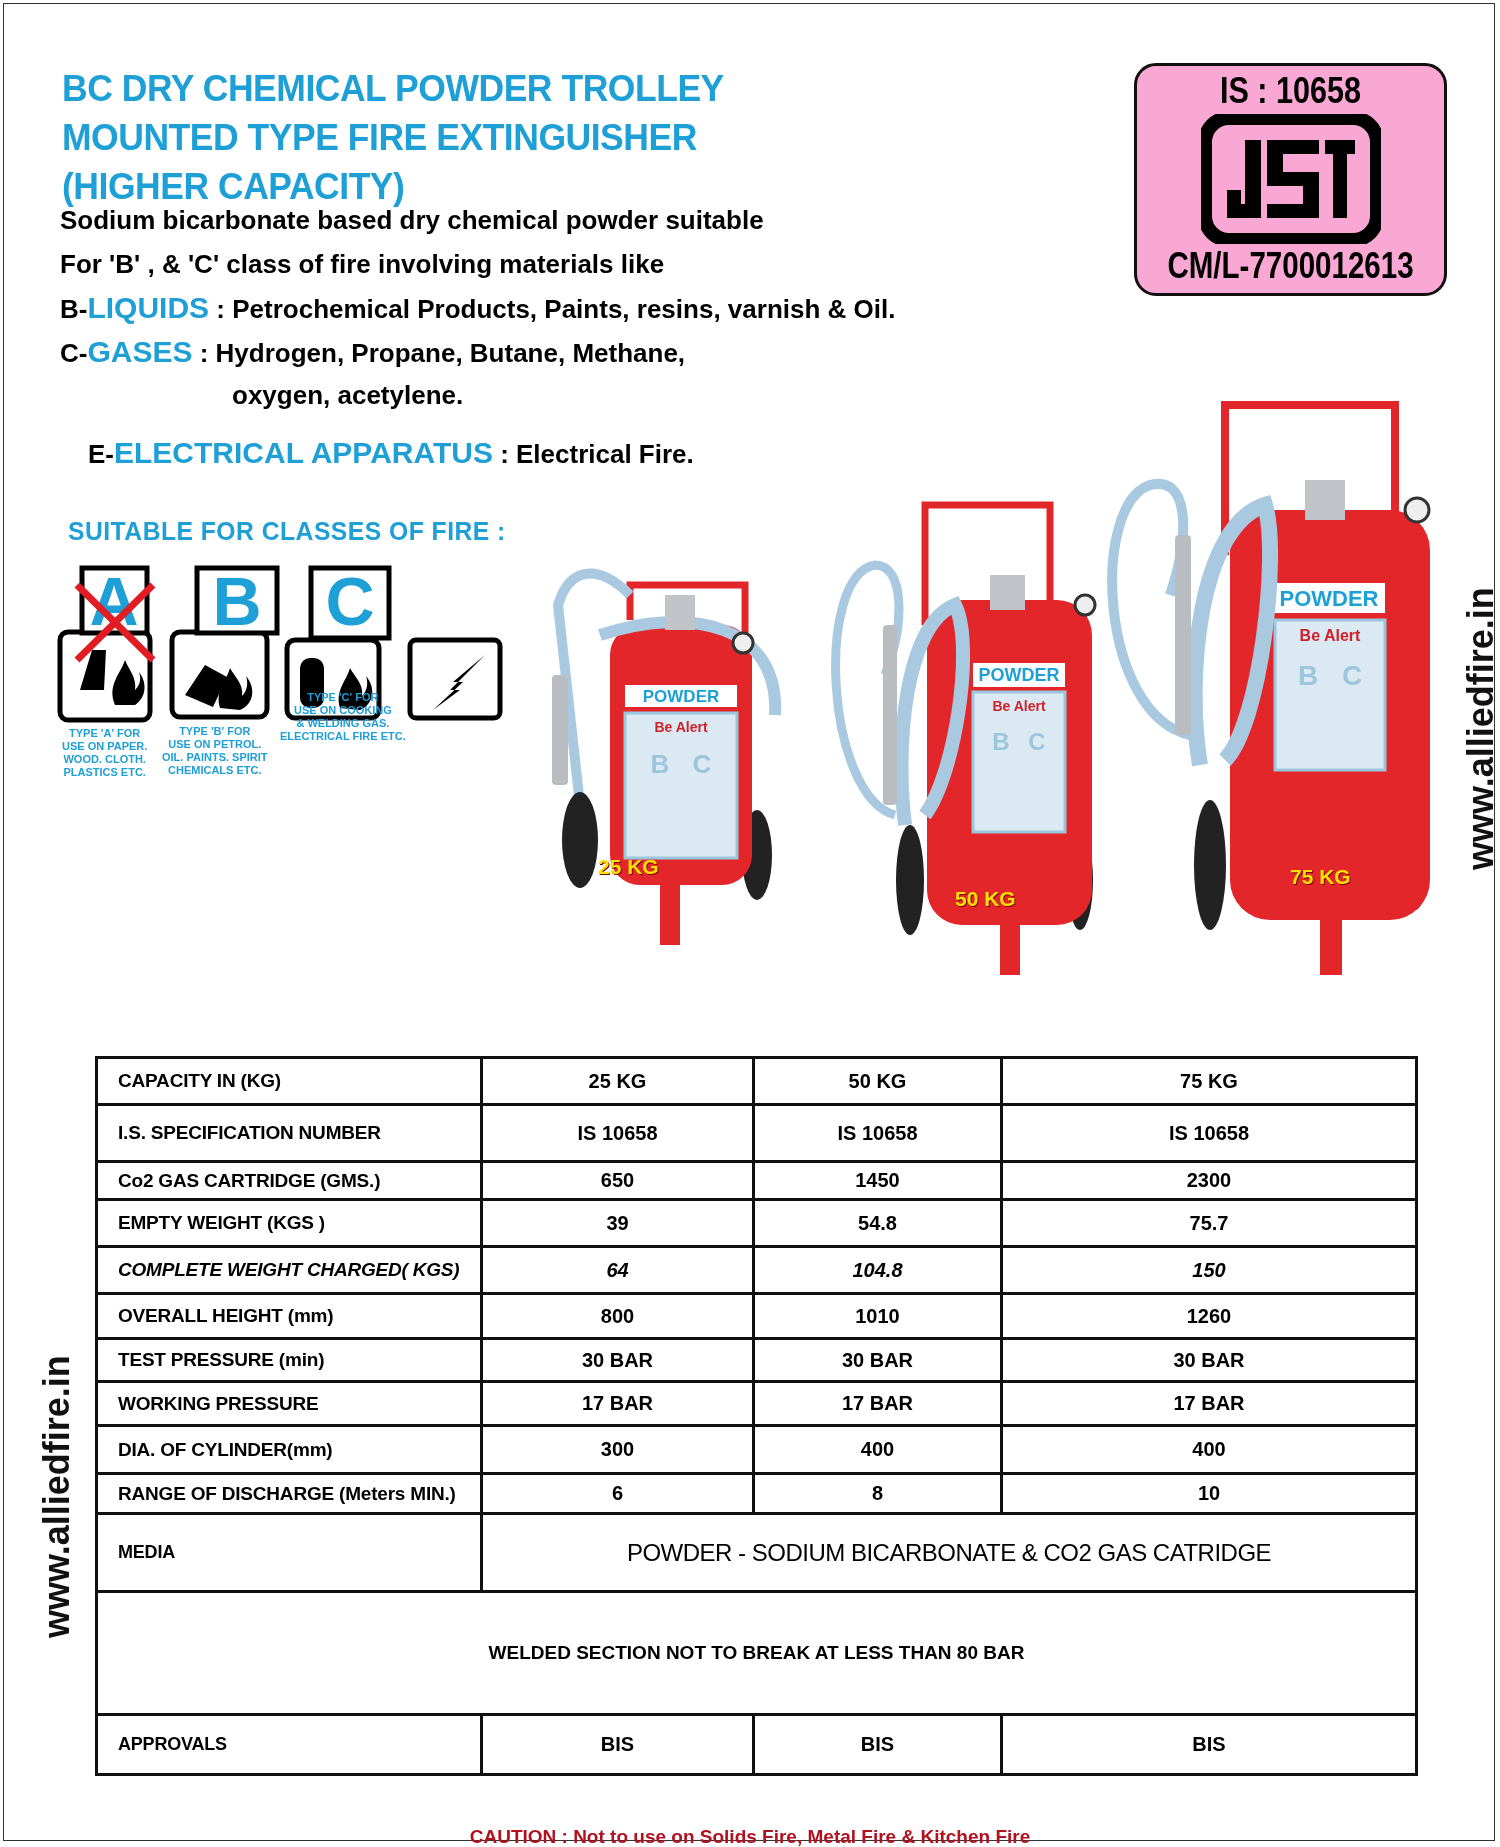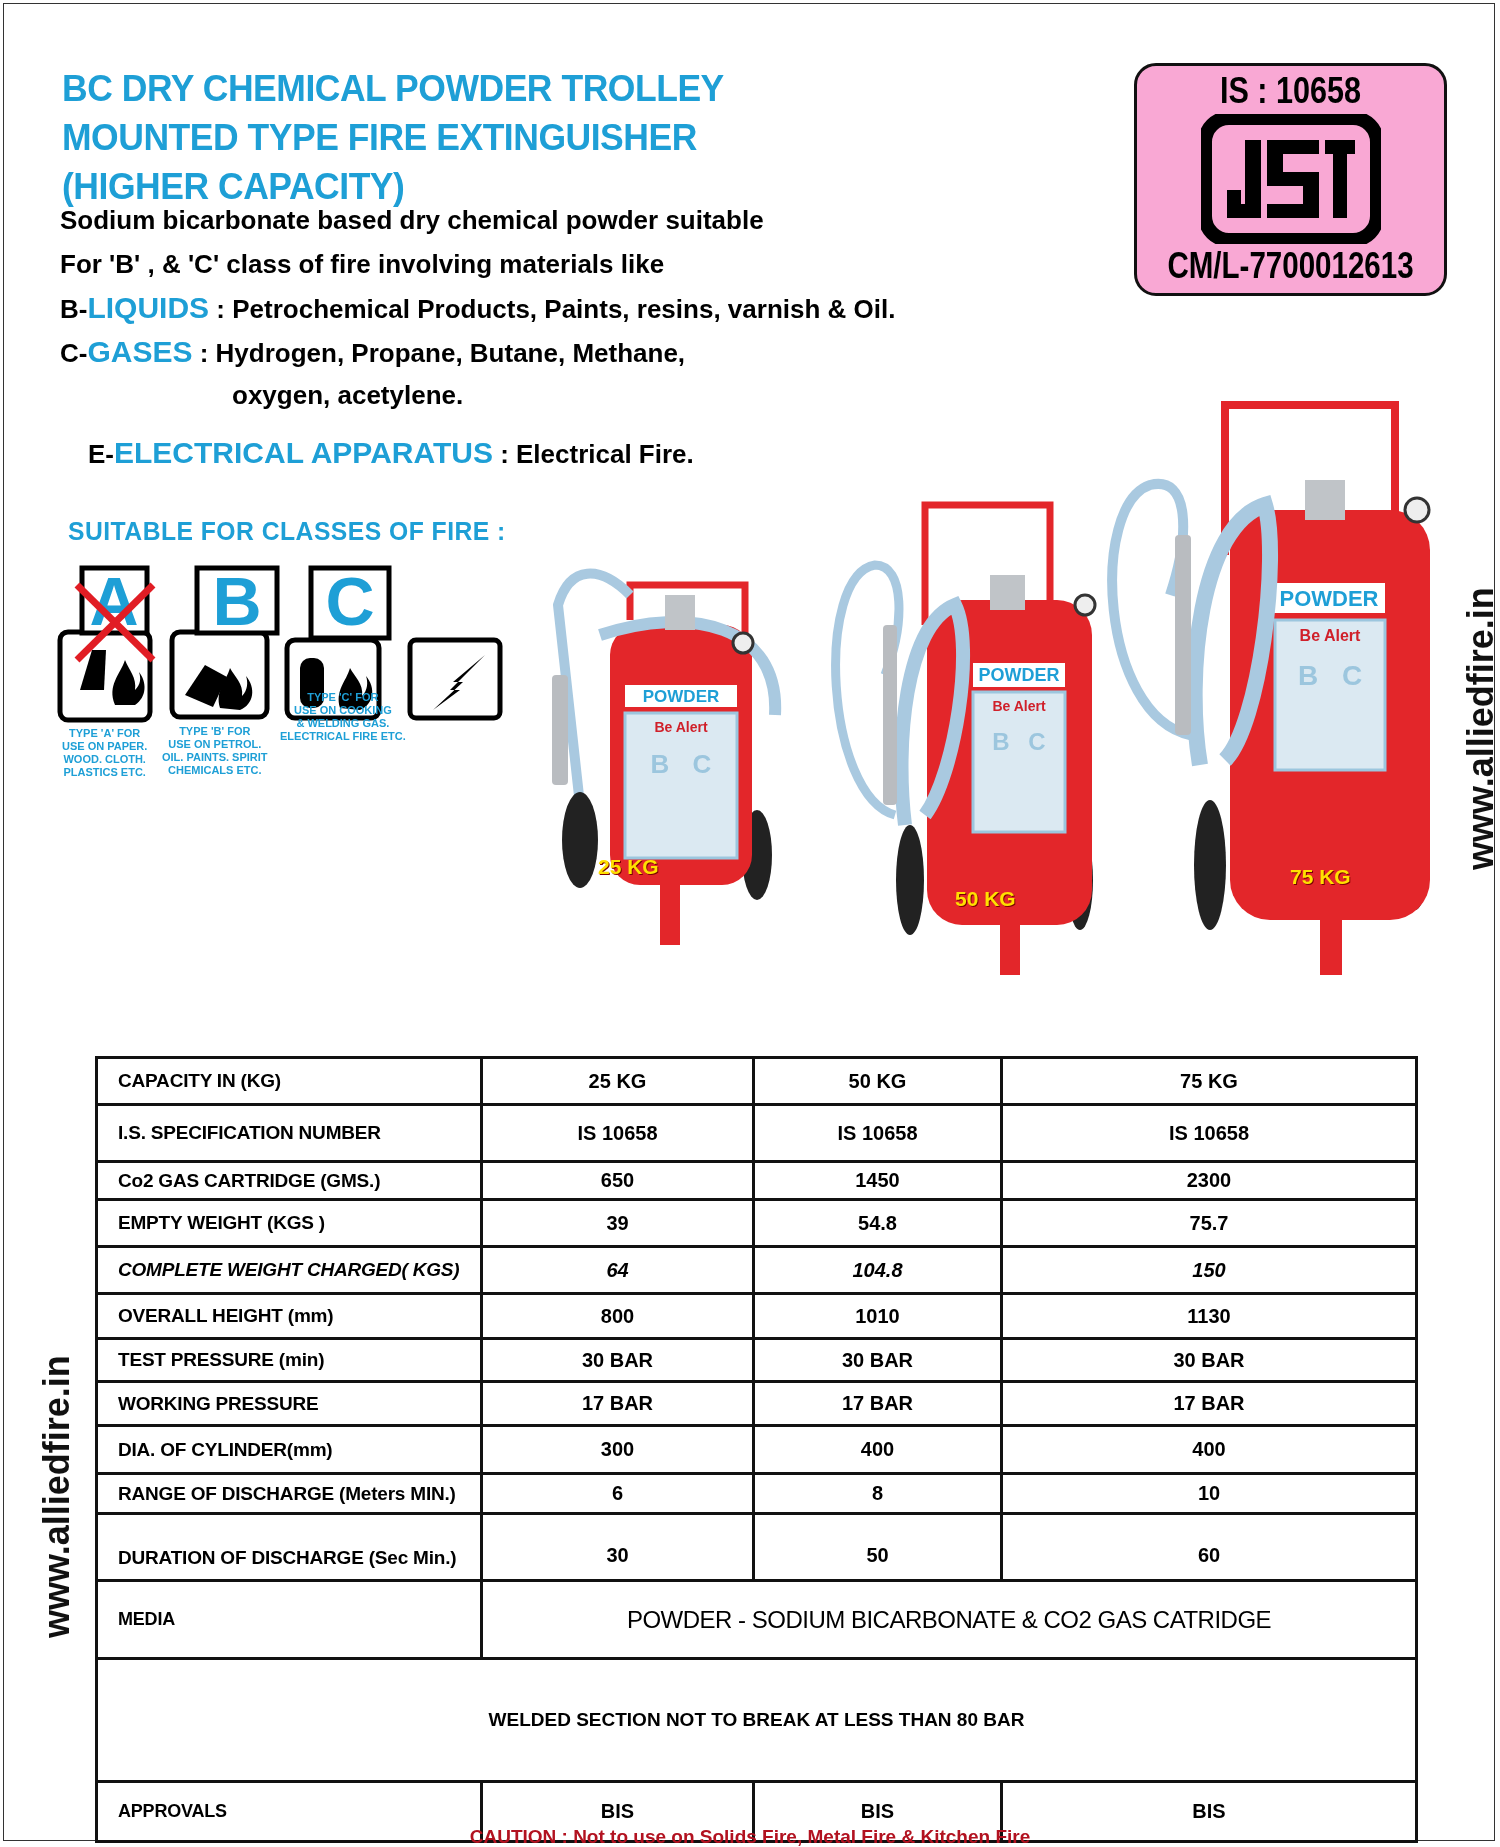--- a/index.html
+++ b/index.html
@@ -240,21 +240,21 @@
     <tr style="height:47px;font-style:italic;">
       <td class="label">COMPLETE WEIGHT CHARGED( KGS)</td>
       <td>64</td>
       <td>104.8</td>
       <td>150</td>
     </tr>
     <tr style="height:45px;">
       <td class="label">OVERALL HEIGHT (mm)</td>
       <td>800</td>
       <td>1010</td>
-      <td>1130</td>
+      <td>1260</td>
     </tr>
     <tr style="height:43px;">
       <td class="label">TEST PRESSURE (min)</td>
       <td>30 BAR</td>
       <td>30 BAR</td>
       <td>30 BAR</td>
     </tr>
     <tr style="height:44px;">
       <td class="label">WORKING PRESSURE</td>
       <td>17 BAR</td>
@@ -266,26 +266,20 @@
       <td>300</td>
       <td>400</td>
       <td>400</td>
     </tr>
     <tr style="height:40px;">
       <td class="label">RANGE OF DISCHARGE (Meters  MIN.)</td>
       <td>6</td>
       <td>8</td>
       <td>10</td>
     </tr>
-    <tr style="height:67px;">
-      <td class="label" style="vertical-align:bottom; padding-bottom:10px;">DURATION OF DISCHARGE (Sec Min.)</td>
-      <td style="vertical-align:bottom; padding-bottom:12px;">30</td>
-      <td style="vertical-align:bottom; padding-bottom:12px;">50</td>
-      <td style="vertical-align:bottom; padding-bottom:12px;">60</td>
-    </tr>
     <tr style="height:78px;">
       <td class="label" style="font-size:18px;">MEDIA</td>
       <td colspan="3" class="span-cell">POWDER - SODIUM  BICARBONATE  &amp; CO2 GAS CATRIDGE</td>
     </tr>
     <tr style="height:123px;">
       <td colspan="4" class="welded">WELDED SECTION NOT TO BREAK AT LESS THAN 80 BAR</td>
     </tr>
     <tr style="height:60px;">
       <td class="label" style="font-size:18px;">APPROVALS</td>
       <td>BIS</td>

